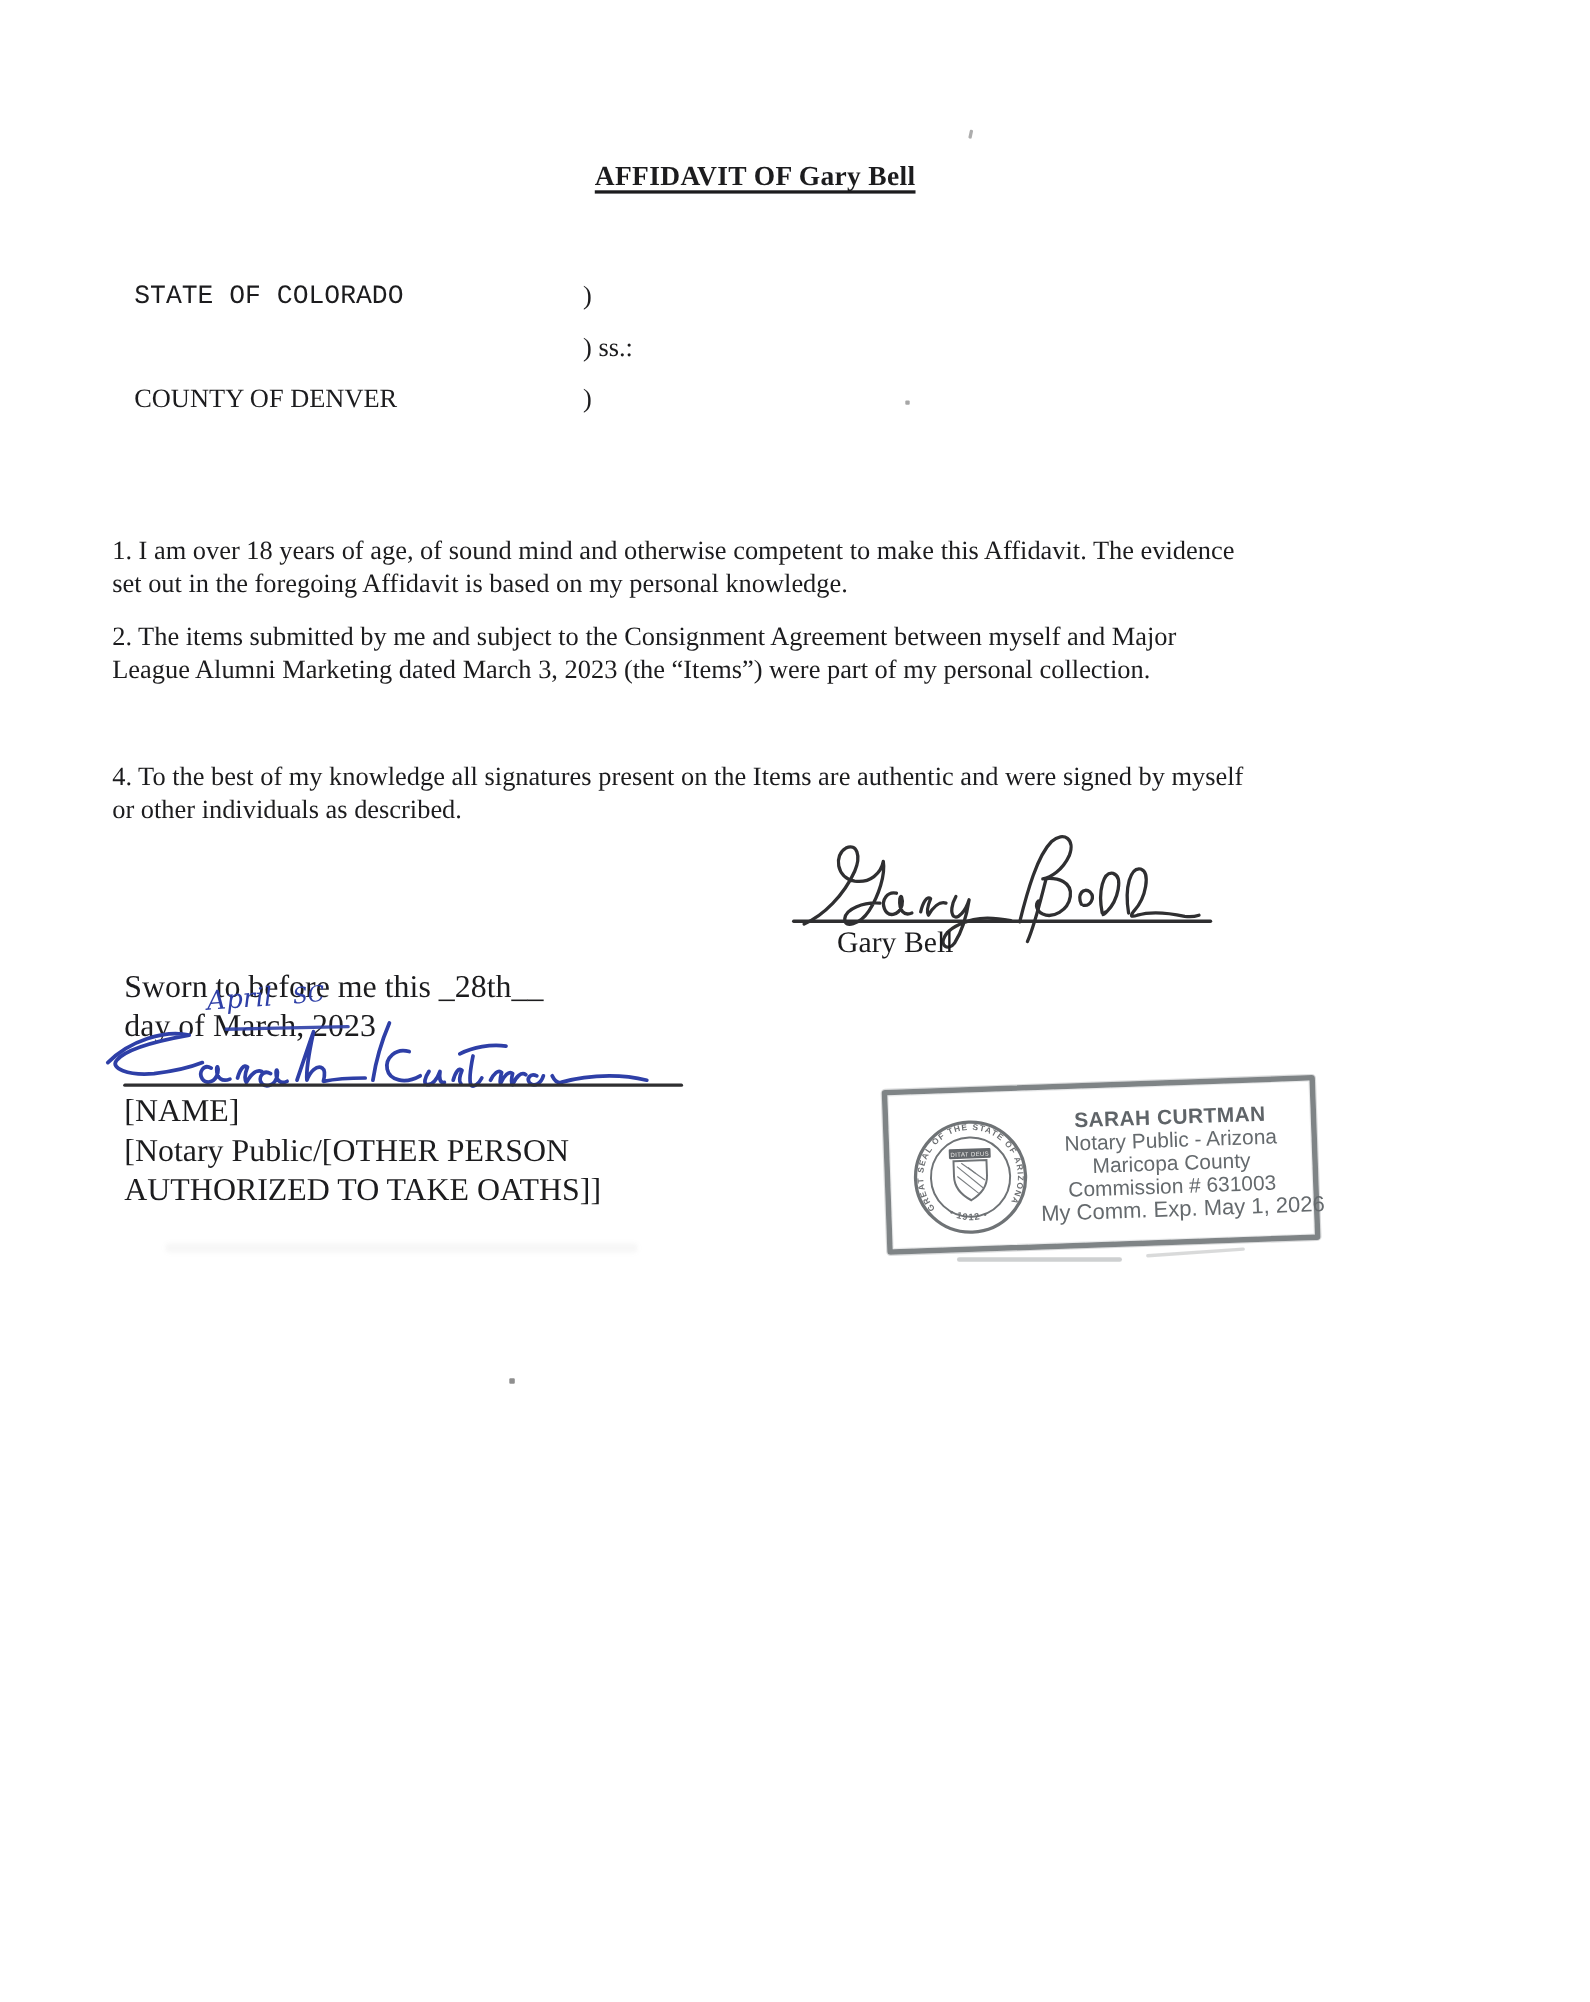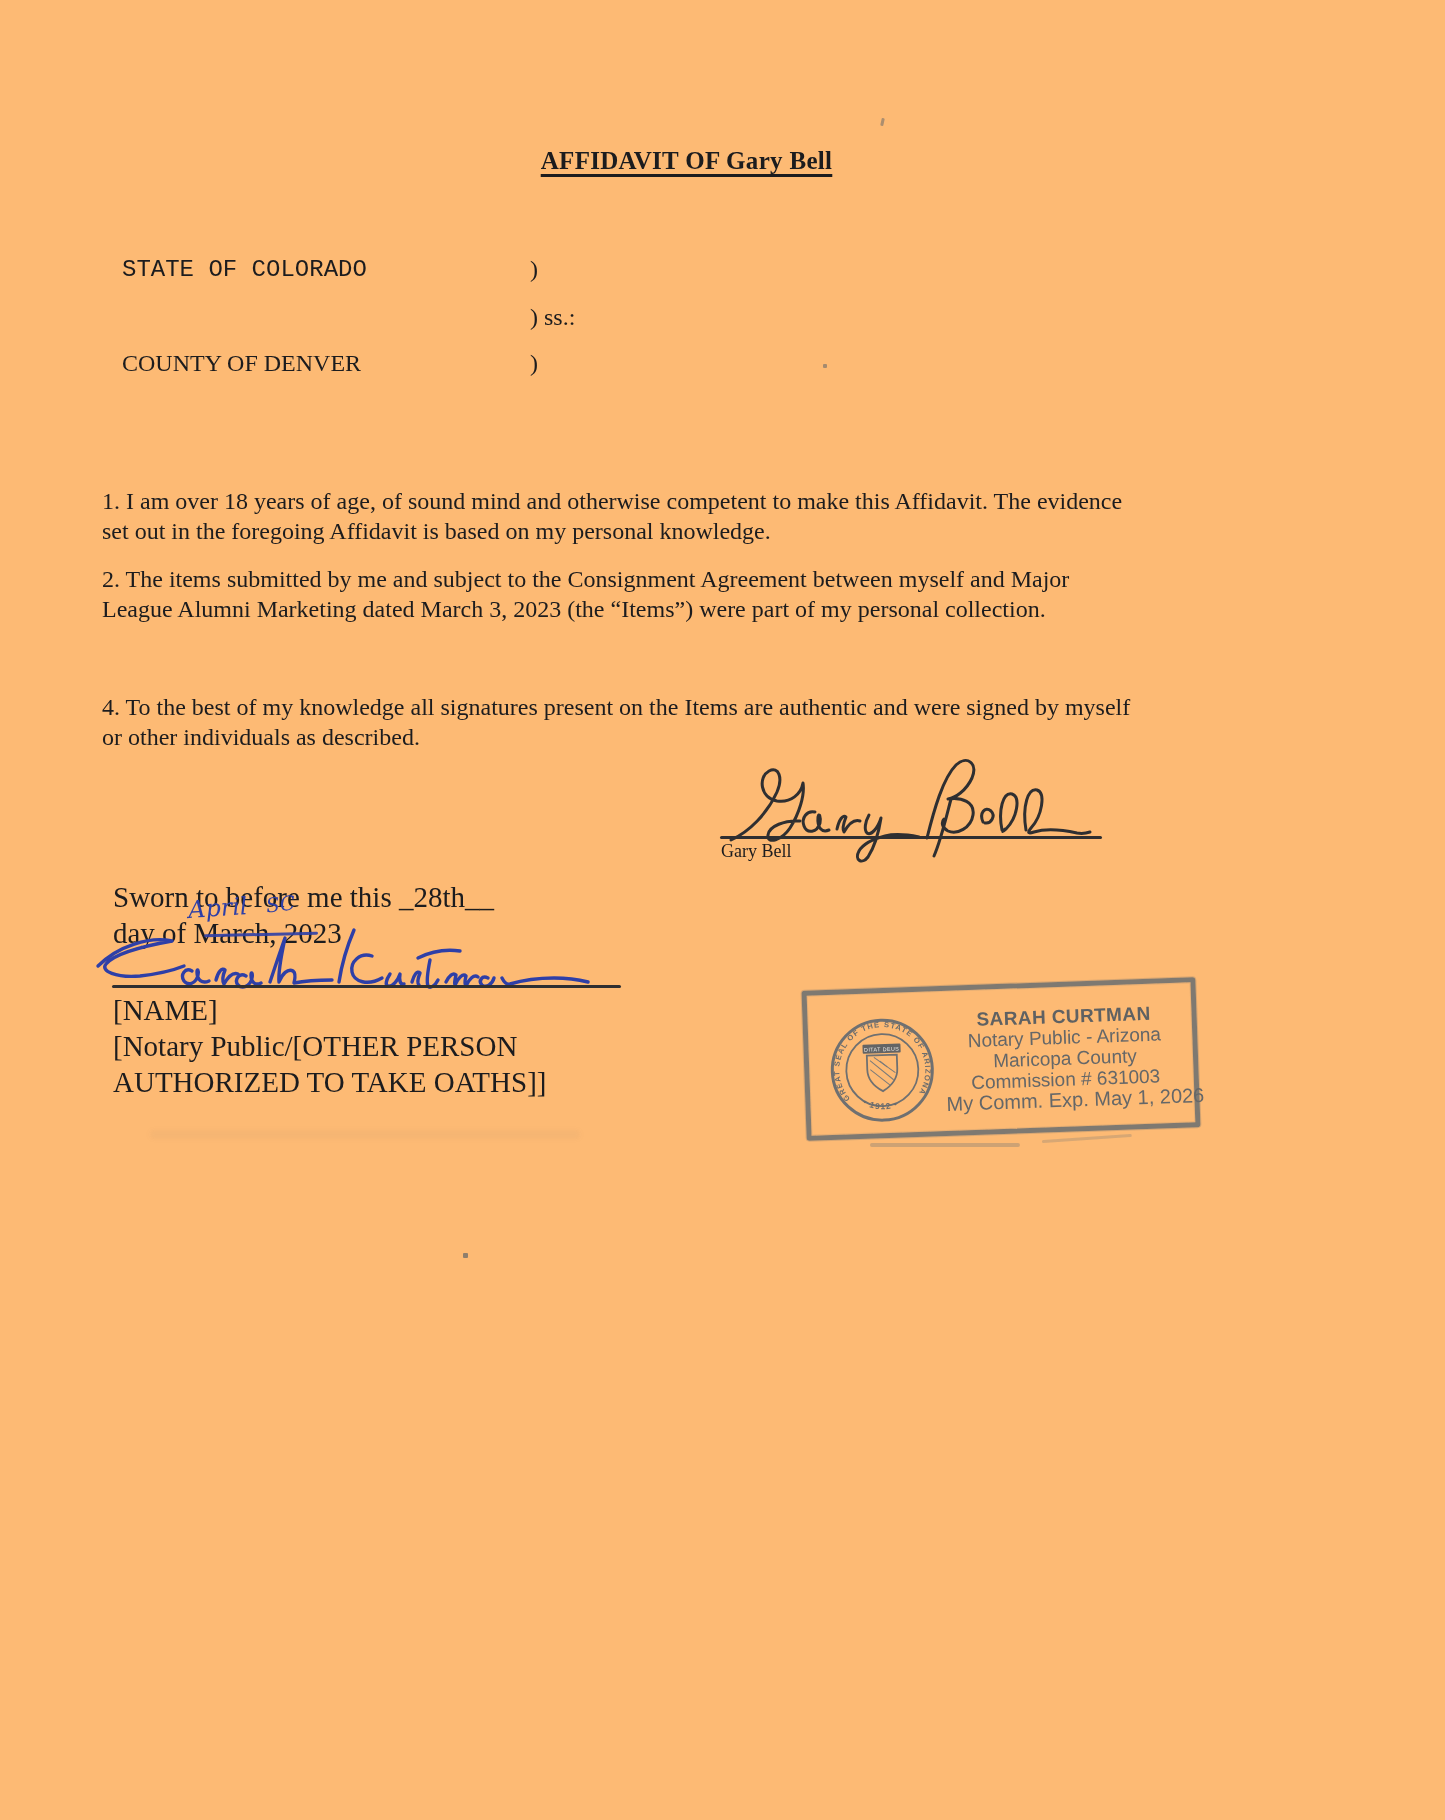--- a/index.html
+++ b/index.html
@@ -1,20 +1,20 @@
 <!DOCTYPE html>
 <html><head>
 <meta charset="utf-8">
 <style>
   html,body{margin:0;padding:0;background:#e8e8e8;}
   .page{
     position:relative;
     width:1445px;height:1820px;
     margin:0 auto;
-    background:#fdba74;
+    background:#ffffff;
     font-family:"Liberation Serif", serif;
     color:#1c1c1e;
     overflow:hidden;
   }
   .abs{position:absolute;}
 
   
   .doc-title{
     top:147px;left:calc(50% - 36px);transform:translateX(-50%);
     font-size:25px;font-weight:bold;letter-spacing:.3px;
@@ -23,21 +23,21 @@
   }
 
   
   .venue-text{font-size:24px;white-space:nowrap;}
 
   
   .body-text{font-size:24px;line-height:30px;width:1042px;}
 
   
   .sig-line{background:#2f2f31;height:3px;border-radius:2px;}
-  .printed-name{font-size:18px;white-space:nowrap;}
+  .printed-name{font-size:27px;white-space:nowrap;margin-left:40px;}
 
   
   .jurat-text{font-size:29px;line-height:36px;white-space:pre-wrap;}
   .hand{
     font-family:"DejaVu Serif", serif;font-style:italic;color:#2e3fa7;white-space:nowrap;
   }
   .strike-mark{background:#2e3fa7;height:3px;border-radius:2px;opacity:.9;}
 
   
   .stamp{

